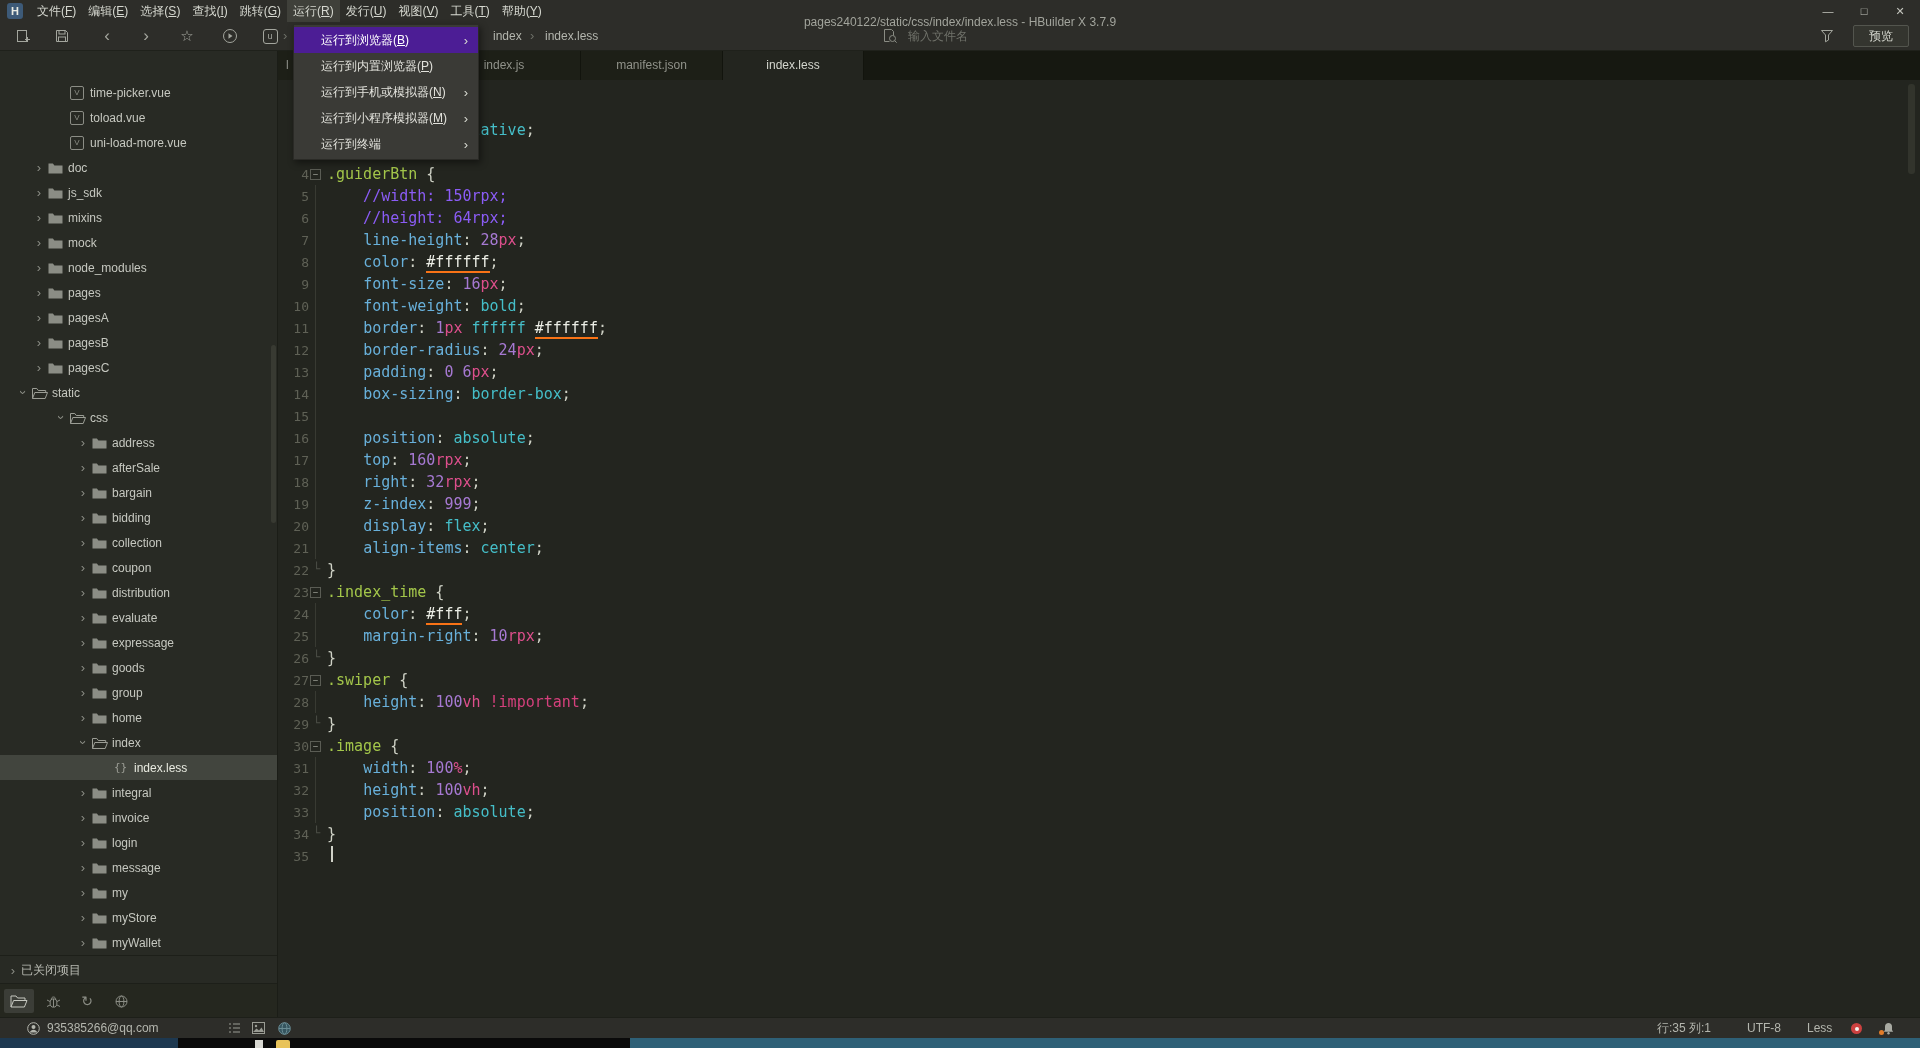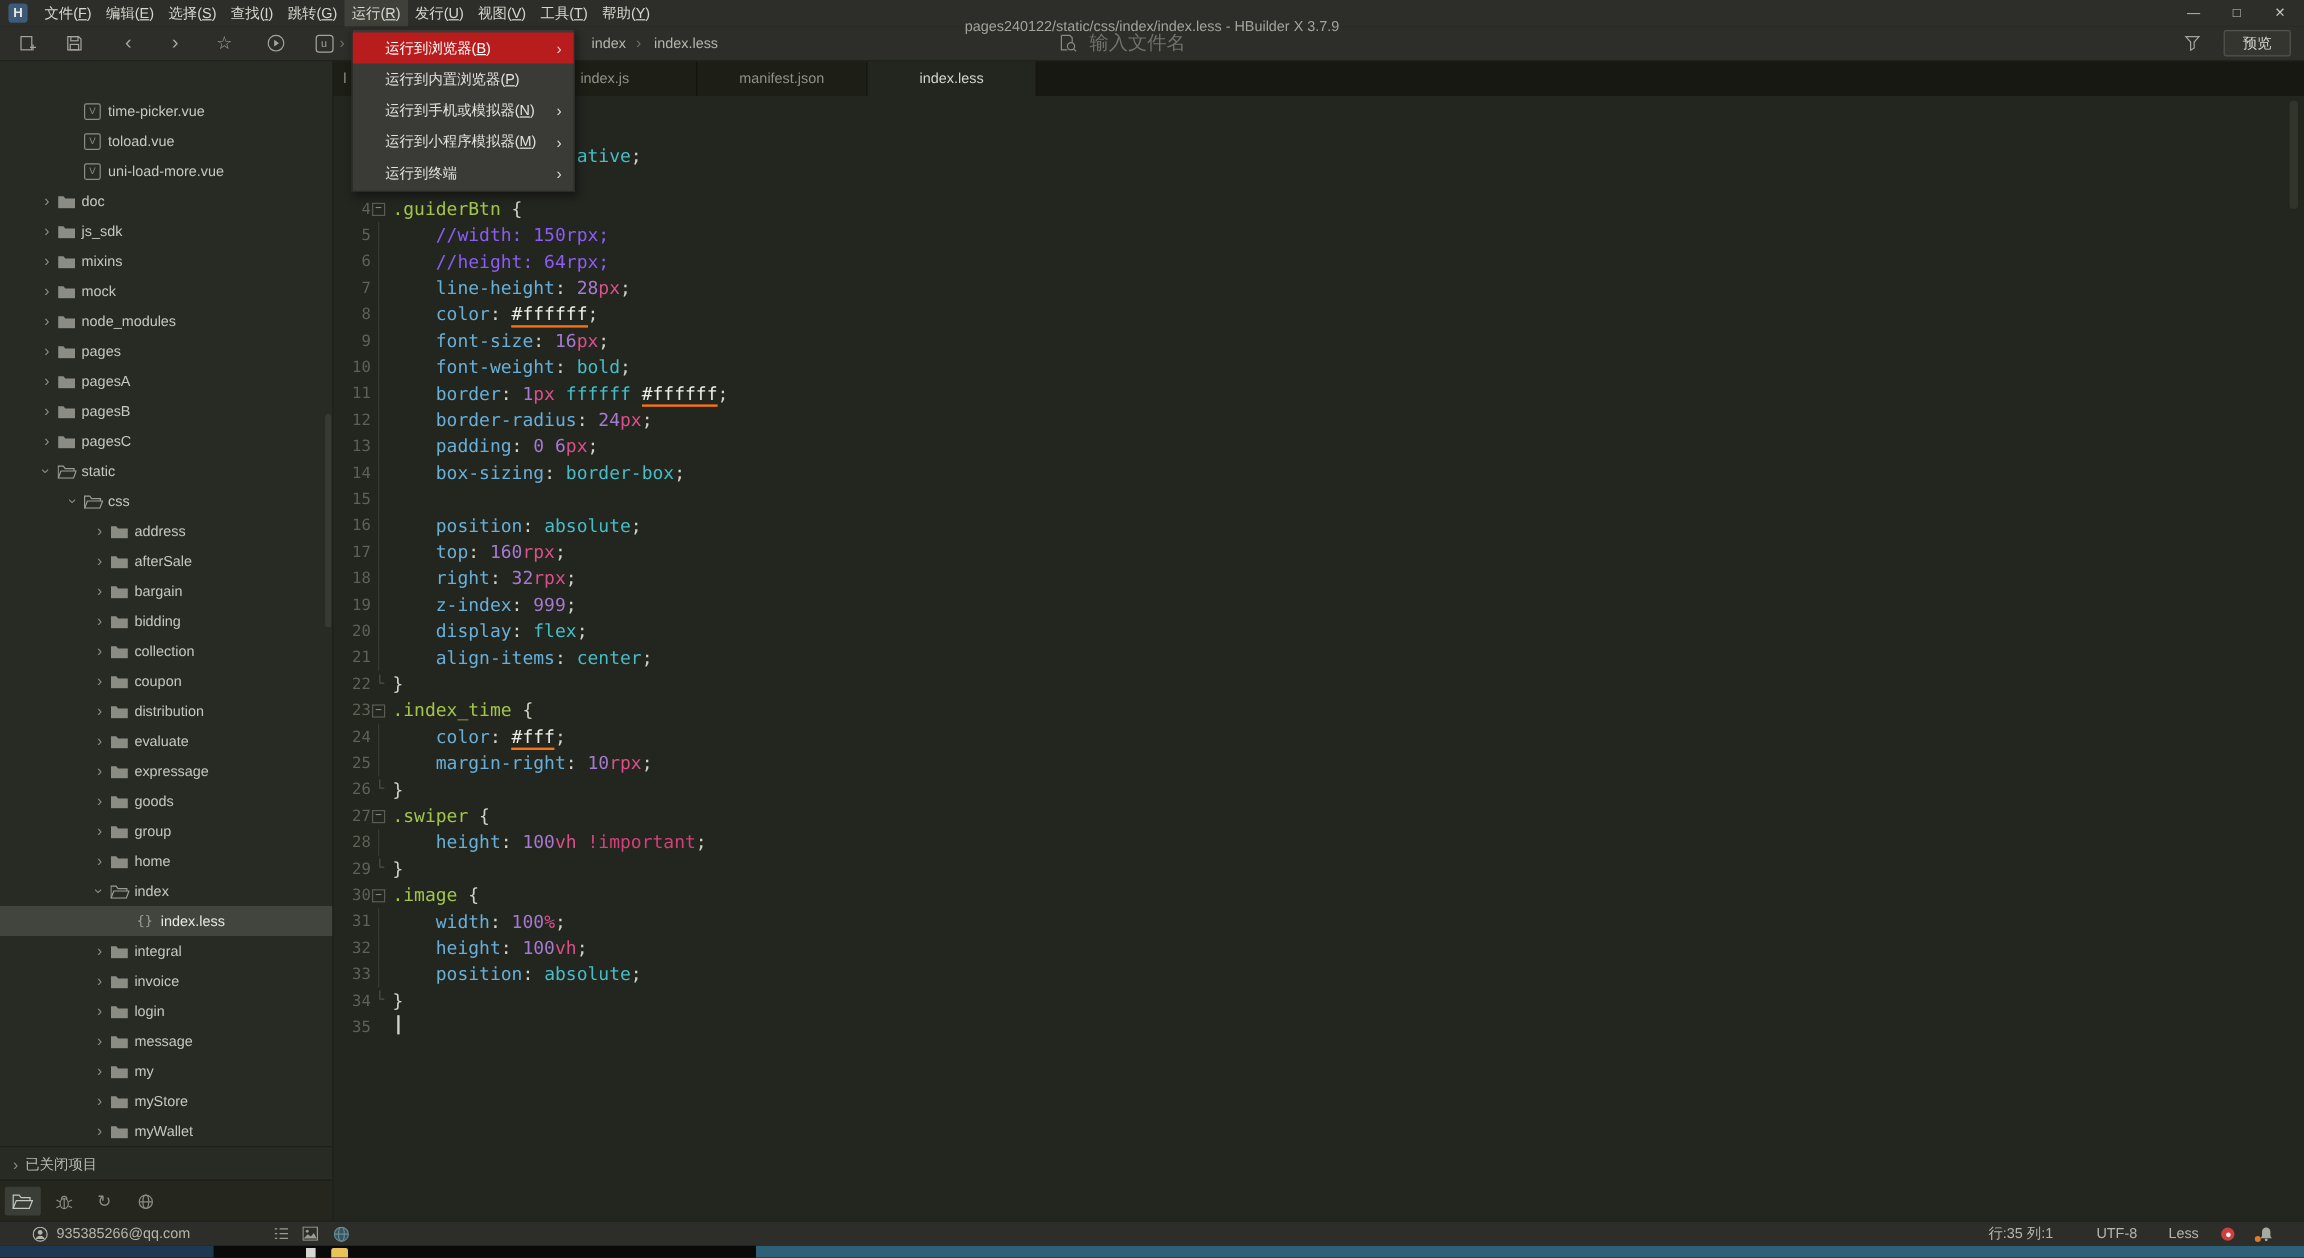--- a/index.html
+++ b/index.html
@@ -20,21 +20,21 @@
 
   
   .toolbar{position:absolute;left:0;top:22px;width:1920px;height:28px;background:#2d2d29;border-bottom:1px solid #1f211b;z-index:30;}
   .tb-icon{position:absolute;top:0;height:28px;width:22px;display:flex;align-items:center;justify-content:center;color:#a4a69e;}
   .tb-new{left:12px;} .tb-save{left:51px;} .tb-back{left:96px;font-size:17px;} .tb-fwd{left:135px;font-size:17px;}
   .tb-star{left:176px;font-size:15px;} .tb-run{left:219px;} .tb-uni{left:259px;}
   .uni-box{width:13px;height:13px;border:1px solid #a4a69e;border-radius:3px;font-size:9px;line-height:12px;text-align:center;color:#a4a69e;}
   .crumb-chev{position:absolute;top:0;line-height:28px;color:#6e7068;font-size:13px;}
   .crumb{position:absolute;top:0;line-height:28px;color:#b4b6ae;font-size:12px;white-space:nowrap;}
   .file-search{position:absolute;left:882px;top:0;height:28px;display:flex;align-items:center;color:#8a8c84;}
-  .file-search .ph{margin-left:10px;font-size:16px;color:#70726a;}
+  .file-search .ph{margin-left:10px;font-size:12px;color:#70726a;}
   .tb-funnel{position:absolute;left:1820px;top:0;height:28px;display:flex;align-items:center;}
   .btn-preview{position:absolute;left:1853px;top:3px;width:54px;height:20px;background:#34352f;border:1px solid #53554e;
                border-radius:2px;color:#d4d6ce;font-size:12px;display:flex;align-items:center;justify-content:center;}
 
   
   .sidebar{position:absolute;left:0;top:50px;width:277px;bottom:30px;background:#282a24;border-right:1px solid #1b1d17;}
   .tree{position:absolute;left:0;top:0;right:0;bottom:62px;overflow:hidden;padding-top:30px;box-sizing:border-box;}
   .tree-row{height:25px;display:flex;align-items:center;font-size:12px;color:#c6c8c0;white-space:nowrap;}
   .tree-row.selected{background:#42453e;color:#e8eae0;}
   .chev{width:18px;flex:none;color:#8b8d85;font-size:13px;text-align:center;line-height:25px;}
@@ -73,21 +73,21 @@
   .tk-num{color:#a679d2;} .tk-unit{color:#dd4f8c;} .tk-kw{color:#45bec8;} .tk-com{color:#8b5cf6;}
   .tk-imp{color:#d4407c;} .tk-hex{color:#eceee6;border-bottom:2px solid #f97316;}
   .caret{display:inline-block;width:2px;height:16px;background:#d0d2c8;margin-left:4px;}
   .ed-scroll{position:absolute;right:5px;top:34px;width:7px;height:90px;background:#32342c;border-radius:3px;}
 
   
   .dropdown{position:absolute;left:293px;top:24px;width:186px;background:#3a3a36;border:1px solid #2a2a26;
             box-shadow:2px 3px 7px rgba(0,0,0,.45);z-index:60;padding:2px 0;box-sizing:border-box;}
   .dd-item{height:26px;display:flex;align-items:center;font-size:12px;color:#e2e2dc;position:relative;padding-left:27px;}
   .dd-item .mn{text-decoration:underline;}
-  .dd-item.hl{background:#b91c1c;color:#ffffff;text-align:right;}
+  .dd-item.hl{background:#4c1d95;color:#ffffff;text-align:right;}
   .dd-arrow{position:absolute;right:10px;color:#d8dad2;font-size:13px;}
 
   
   .statusbar{position:absolute;left:0;right:0;bottom:10px;height:20px;background:#2d2d29;border-top:1px solid #1d1f19;
              font-size:12px;color:#b4b6ae;z-index:35;}
   .st-abs{position:absolute;top:0;line-height:20px;white-space:nowrap;}
   .st-ic{position:absolute;top:4px;}
   .red-badge{position:absolute;left:1851px;top:5px;width:11px;height:11px;border-radius:50%;background:#cc4140;}
   .red-badge::after{content:"";position:absolute;left:3.5px;top:3.5px;width:4px;height:4px;border-radius:50%;background:#f2f2ee;}
   .bell-dot{position:absolute;left:1879px;top:12px;width:5px;height:5px;border-radius:50%;background:#e07b28;}
@@ -271,21 +271,21 @@
       </div>
       <div class="tree-row" style="padding-left: 30px;">
         <span class="chev">›</span>
         <span class="t-ic">
           <svg width="15" height="12" viewBox="0 0 15 12">
             <path d="M0.5 1.5h4.4l1.5 2h8.1v8H0.5z" fill="#8b8d85"></path>
           </svg>
         </span>
         <span>pagesC</span>
       </div>
-      <div class="tree-row" style="padding-left: 30px;">
+      <div class="tree-row" style="padding-left: 14px;">
         <span class="chev down">›</span>
         <span class="t-ic">
           <svg width="16" height="12" viewBox="0 0 16 12">
             <path d="M0.5 11.5V1.5h4.3l1.5 2h7.4v2" fill="none" stroke="#9b9d95"></path>
             <path d="M0.5 11.5l2.3-6h12.7l-2.3 6z" fill="none" stroke="#9b9d95"></path>
           </svg>
         </span>
         <span>static</span>
       </div>
       <div class="tree-row" style="padding-left: 52px;">

